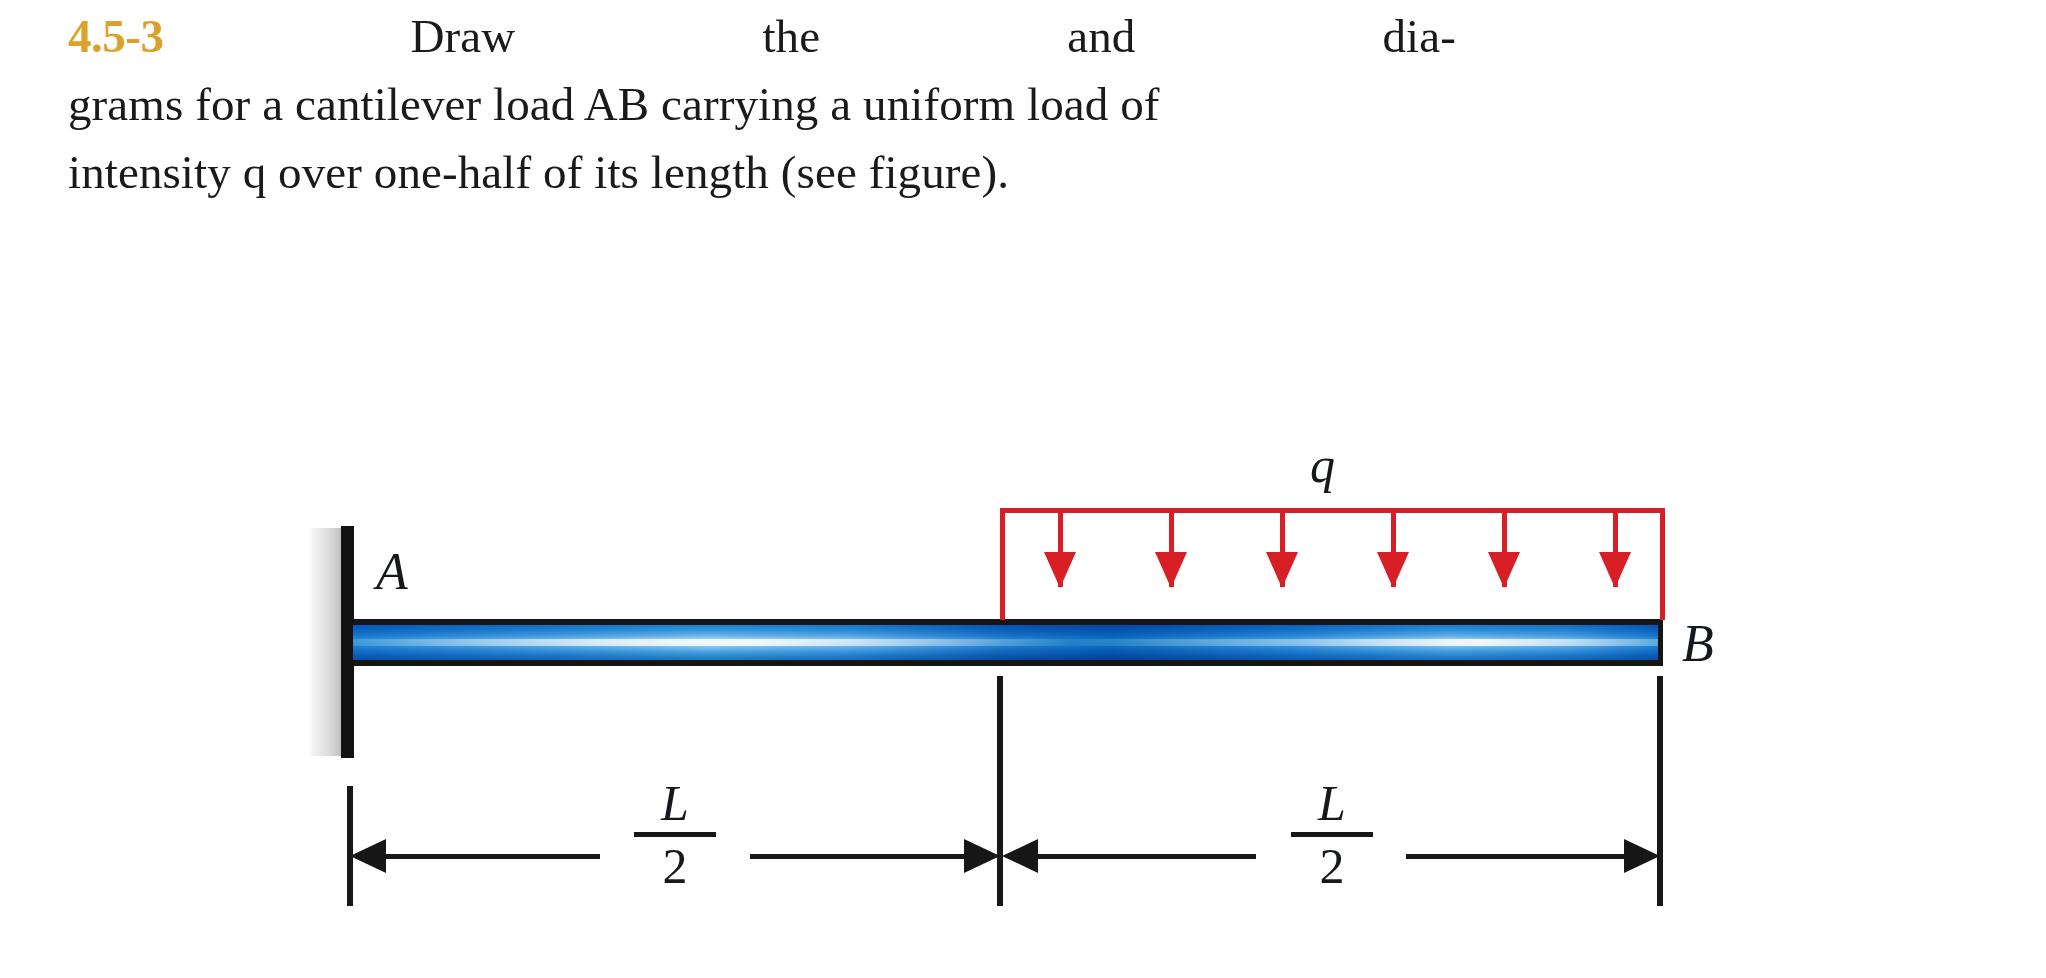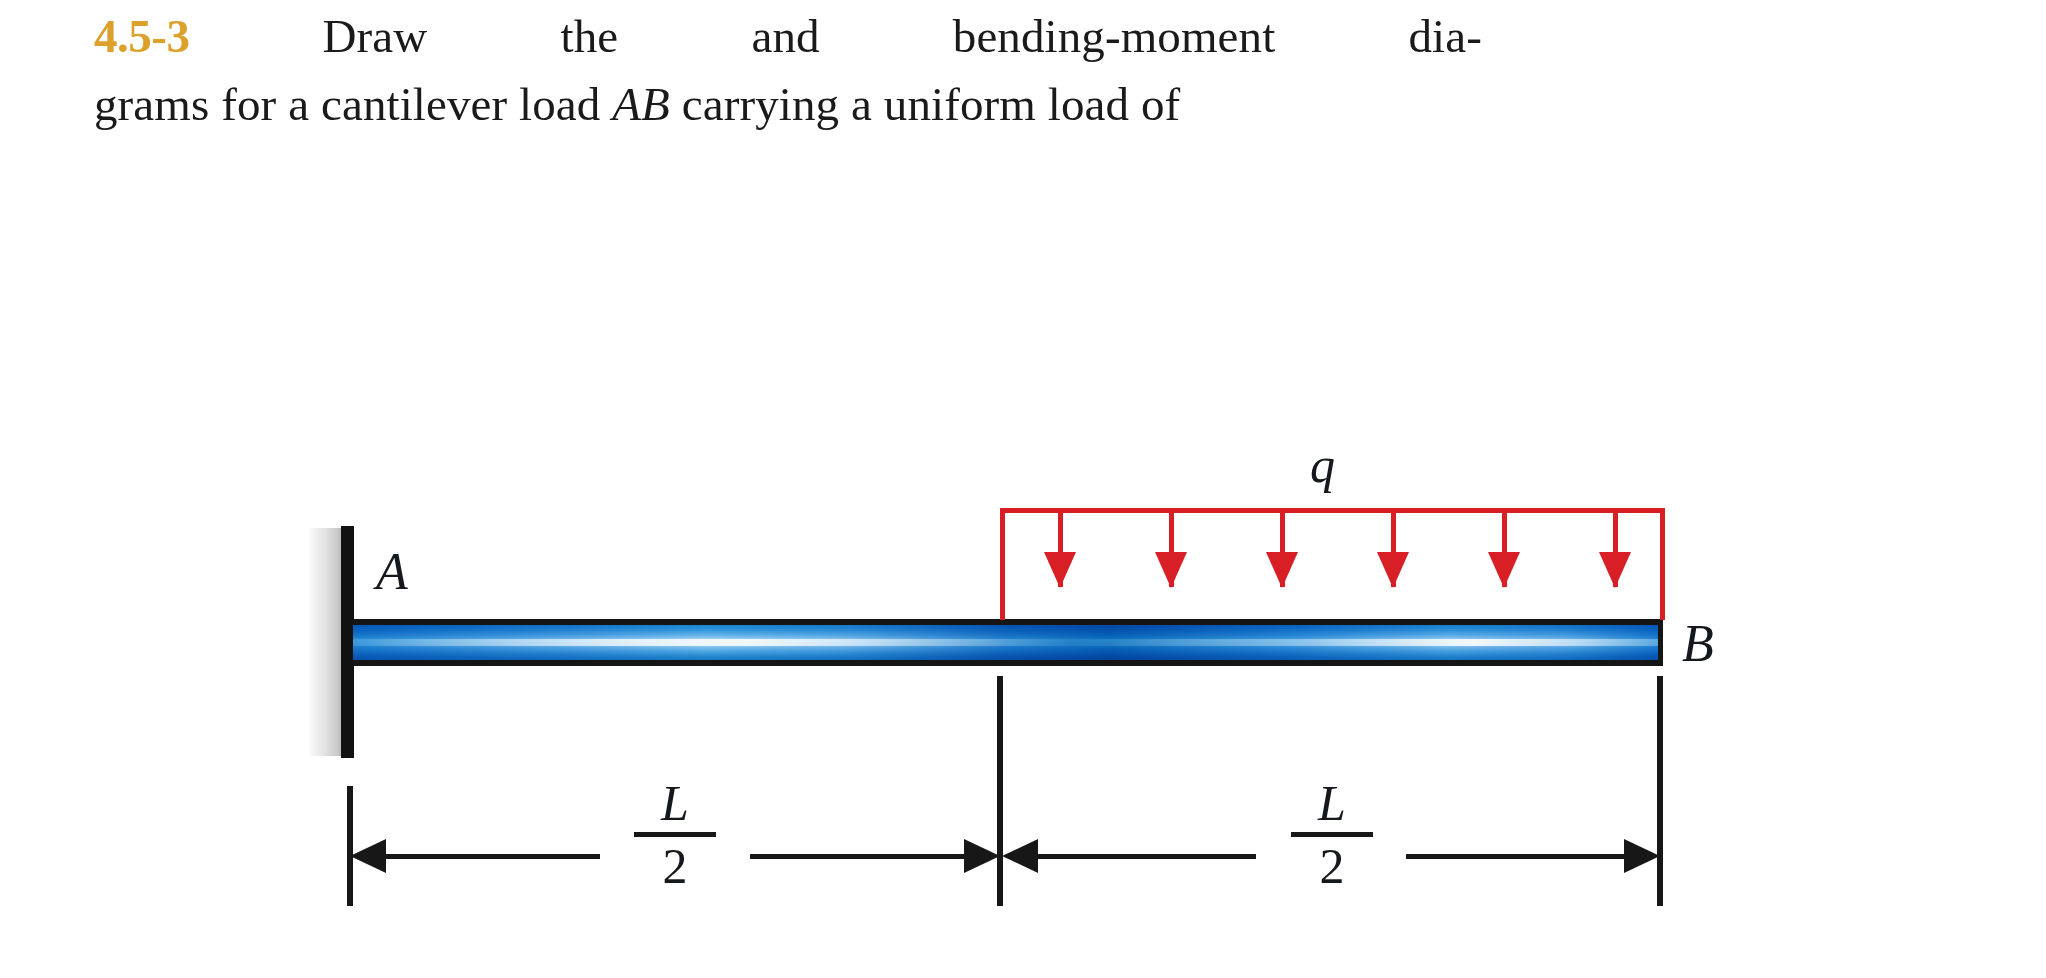--- a/index.html
+++ b/index.html
@@ -12,37 +12,36 @@
     height: 978px;
     position: relative;
     overflow: hidden;
     font-family: "Liberation Serif", "DejaVu Serif", serif;
     -webkit-font-smoothing: antialiased;
   }
 
   
   #problem-text {
     position: absolute;
-    left: 94px;
+    left: 68px;
     top: 2px;
     width: 1388px;
     font-size: 47px;
     line-height: 68px;
     color: #1a1a1a;
     text-align: justify;
     text-align-last: left;
     letter-spacing: 0.1px;
   }
   #problem-text .pnum {
     color: #dda02a;
     font-weight: bold;
     letter-spacing: -0.5px;
   }
   #problem-text .it {
-    font-style: italic;
   }
   .line {
     display: block;
     white-space: nowrap;
   }
   .line.just {
     display: flex;
     justify-content: space-between;
     white-space: nowrap;
   }
@@ -224,24 +223,24 @@
 </style>
 </head>
 <body>
 
 <div id="problem-text">
   <span class="line just">
     <span class="pnum">4.5-3</span>
     <span>Draw</span>
     <span>the</span>
     <span>and</span>
-    <span>bending-moment</span>
     <span>dia-</span>
   </span>
   <span class="line"><span>grams for a cantilever load </span><span class="it">AB</span><span> carrying a uniform load of</span></span>
+  <span class="line"><span>intensity </span><span class="it">q</span><span> over one-half of its length (see figure).</span></span>
 </div>
 
 <div id="figure">
 
   <div class="wall-shade"></div>
   <div class="wall-bar"></div>
 
   <div class="beam">
     <div class="beam-sheen"></div>
   </div>

